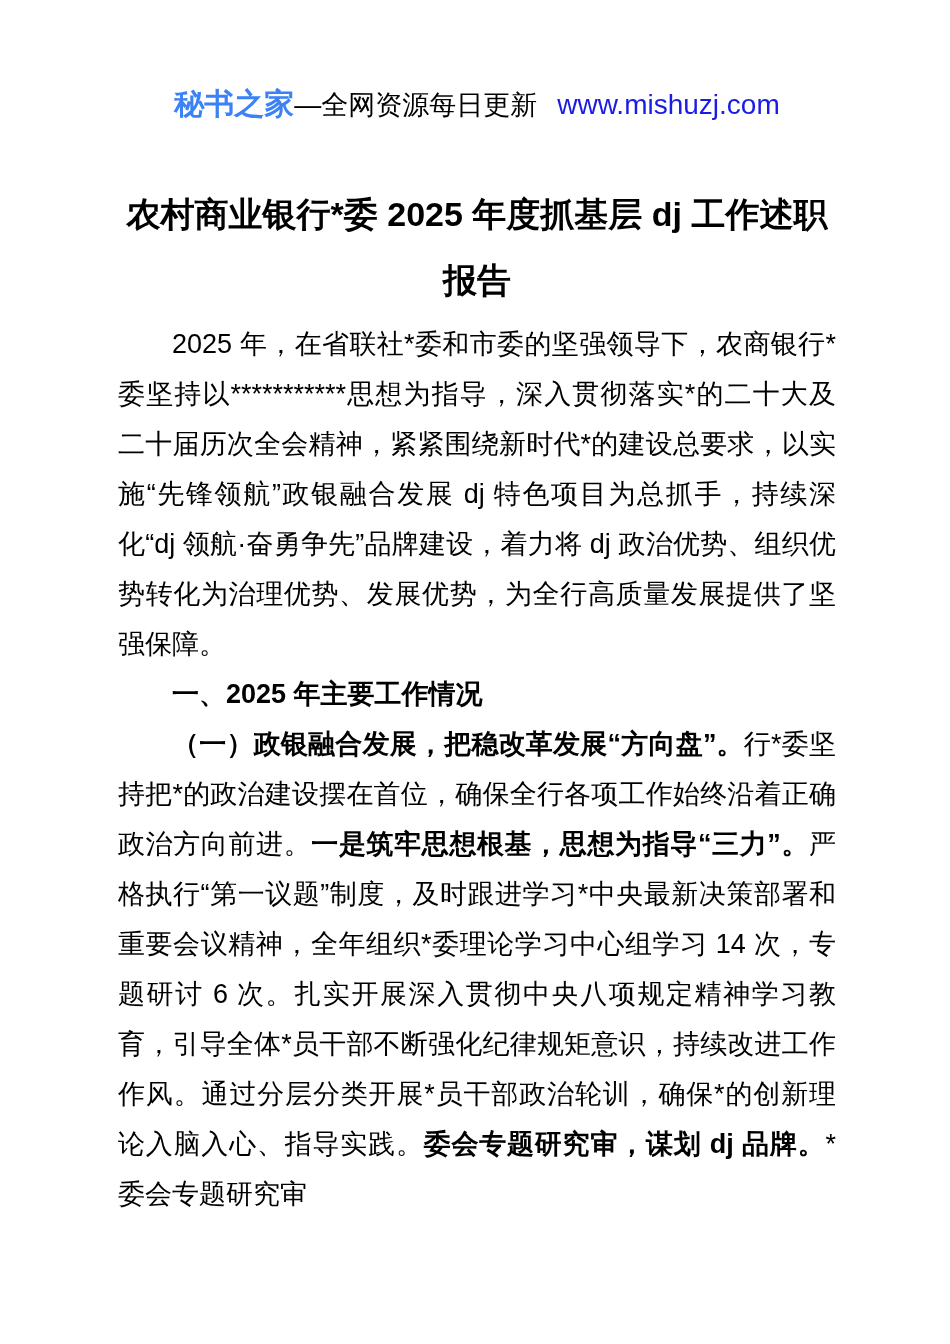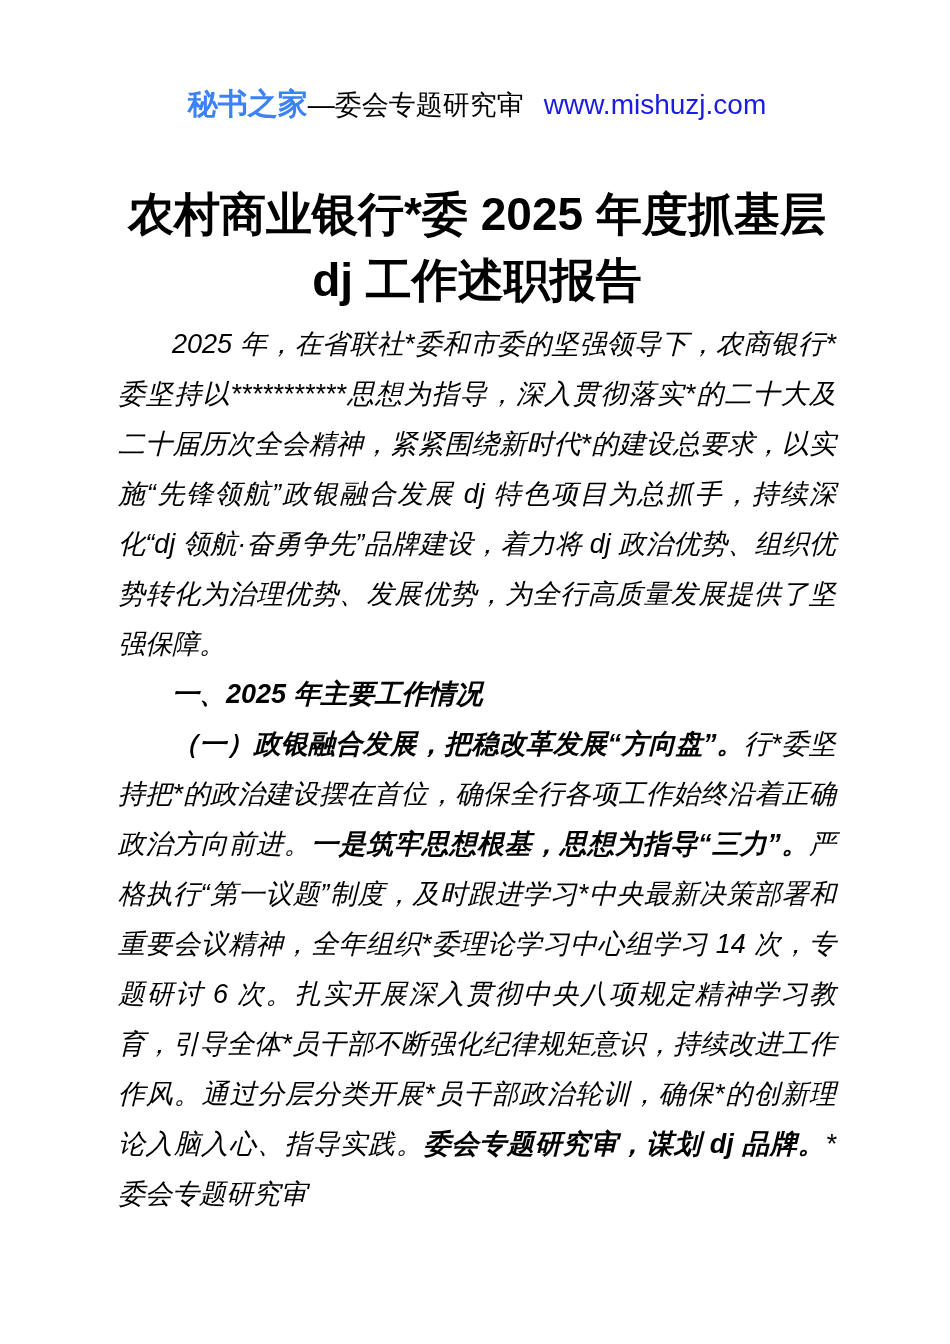--- a/index.html
+++ b/index.html
@@ -43,50 +43,49 @@
   }
   .url {
     color: #1b1be6;
     font-size: 28px;
     margin-left: 20px;
     text-decoration: none;
     cursor: pointer;
   }
   .doc-title {
     margin: 58px 0 0 0;
-    font-size: 46px;
+    font-size: 34px;
     font-weight: bold;
     line-height: 66px;
     text-align: center;
     color: #000000;
   }
   .body-text {
     margin-top: 6px;
   }
   .para {
     margin: 0;
     font-size: 27px;
     line-height: 50px;
     text-indent: 2em;
     text-align: justify;
     color: #000000;
     word-break: break-all;
-    font-style: italic;
   }
   .bold {
     font-weight: bold;
   }
 </style>
 </head>
 <body>
 
 <div class="page">
 
   <div class="header">
-    <span class="site-name">秘书之家</span><span class="header-sep">—</span><span class="tagline">委会专题研究审</span><span class="url">www.mishuzj.com</span>
+    <span class="site-name">秘书之家</span><span class="header-sep">—</span><span class="tagline">全网资源每日更新</span><span class="url">www.mishuzj.com</span>
   </div>
 
   <h1 class="doc-title">农村商业银行*委 2025 年度抓基层 dj 工作述职报告</h1>
 
   <div class="body-text">
 
     <p class="para">
       <span>2025 年，在省联社*委和市委的坚强领导下，农商银行*委坚持以***********思想为指导，深入贯彻落实*的二十大及二十届历次全会精神，紧紧围绕新时代*的建设总要求，以实施“先锋领航”政银融合发展 dj 特色项目为总抓手，持续深化“dj 领航·奋勇争先”品牌建设，着力将 dj 政治优势、组织优势转化为治理优势、发展优势，为全行高质量发展提供了坚强保障。</span>
     </p>
 

